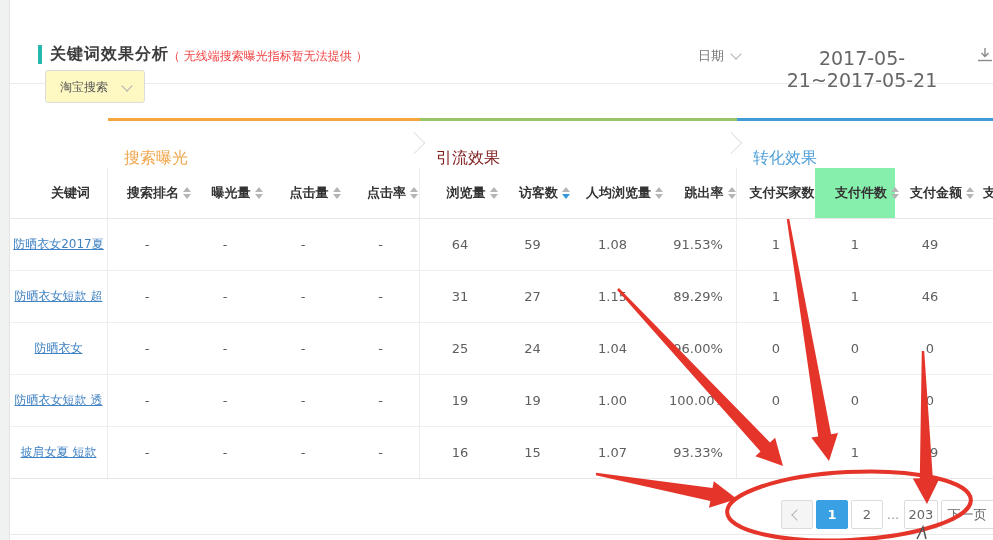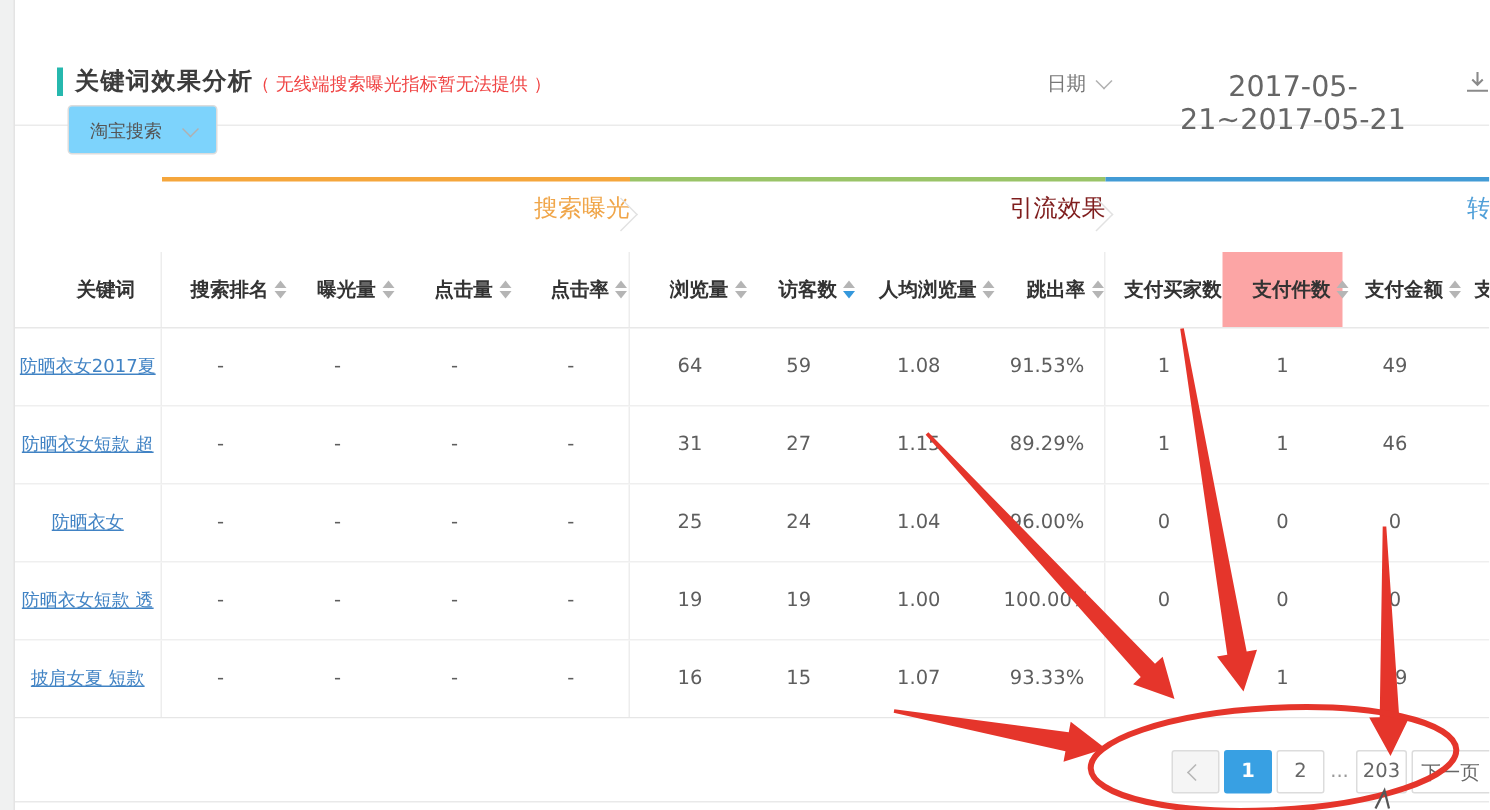--- a/index.html
+++ b/index.html
@@ -13,43 +13,43 @@
   .teal-bar{position:absolute;left:28px;top:18px;width:4px;height:19px;background:#26b8ae;}
   .title{position:absolute;left:40px;top:17px;font-size:16px;font-weight:bold;color:#3c3c3c;letter-spacing:1px;}
   .note{position:absolute;left:158px;top:21px;font-size:12px;color:#f04545;}
   .date-label{position:absolute;left:688px;top:20px;font-size:13px;color:#777;}
   .chev-down{display:inline-block;width:7px;height:7px;border-right:1px solid #b0b0b0;border-bottom:1px solid #b0b0b0;transform:rotate(45deg);}
   .date-chev{position:absolute;left:722px;top:23px;}
   .date-range{position:absolute;left:772px;top:20px;width:160px;text-align:center;font-size:19px;color:#666;}
   .dl-icon{position:absolute;left:966px;top:20px;width:18px;height:16px;color:#8a8a8a;}
 
   
-  .select-btn{position:absolute;left:45px;top:70px;width:100px;height:33px;border:1px solid #dcdcdc;border-radius:3px;background:#7dd3fc;box-sizing:border-box;font-size:12px;color:#555;}
+  .select-btn{position:absolute;left:45px;top:70px;width:100px;height:33px;border:1px solid #dcdcdc;border-radius:3px;background:#fef9c3;box-sizing:border-box;font-size:12px;color:#555;}
   .select-btn .txt{position:absolute;left:14px;top:8px;}
   .select-btn .chev-down{position:absolute;right:13px;top:11px;}
 
   
   .tableWrap{position:absolute;left:10px;top:118px;width:983px;overflow:hidden;}
   .tinner{width:1032px;}
   .flexrow{display:flex;}
   .w0{width:98px}.w1{width:78px}.w2{width:78px}.w3{width:78px}.w4{width:78px}
   .w5{width:80px}.w6{width:65px}.w7{width:95px}.w8{width:77px}
   .w9{width:78px}.w10{width:80px}.w11{width:70px}.w12{width:77px}
   .grow{height:50px;position:relative;}
-  .gcell{box-sizing:border-box;height:50px;font-size:16px;padding:8px 0 0 16px;text-align:right;}
+  .gcell{box-sizing:border-box;height:50px;font-size:16px;padding:27px 0 0 16px;}
   .g1{width:312px;border-top:3px solid #f5a63c;color:#f0a64a;}
   .g2{width:317px;border-top:3px solid #9ac468;color:#7f1d1d;}
   .g3{width:305px;border-top:3px solid #429bd5;color:#4f9fd8;}
   .gspacer{width:98px;}
   .gchev{position:absolute;width:15px;height:15px;border-top:1px solid #e2e2e2;border-right:1px solid #e2e2e2;transform:rotate(45deg);top:17px;}
   .gchev.c1{left:396px;} .gchev.c2{left:713px;}
 
   .hrow{height:50px;border-bottom:1px solid #e8e8e8;align-items:stretch;}
   .hc{box-sizing:border-box;display:flex;align-items:center;justify-content:center;font-size:13px;font-weight:bold;color:#333;white-space:nowrap;padding-left:24px;}
-  .hc.hl{background:#fca5a5;align-items:center;}
+  .hc.hl{background:#86efac;align-items:center;}
   .vline{border-right:1px solid #ededed;}
 
   .sort{display:inline-flex;flex-direction:column;margin-left:4px;row-gap:2px;}
   .sort i{display:block;width:0;height:0;border-left:4px solid transparent;border-right:4px solid transparent;}
   .sort .up{border-bottom:5px solid #b5b5b5;}
   .sort .dn{border-top:5px solid #b5b5b5;}
   .sort.desc .dn{border-top-color:#3598dc;}
 
   .brow{height:51px;border-bottom:1px solid #efefef;align-items:center;}
   .brow.last{border-bottom:1px solid #e6e6e6;}

